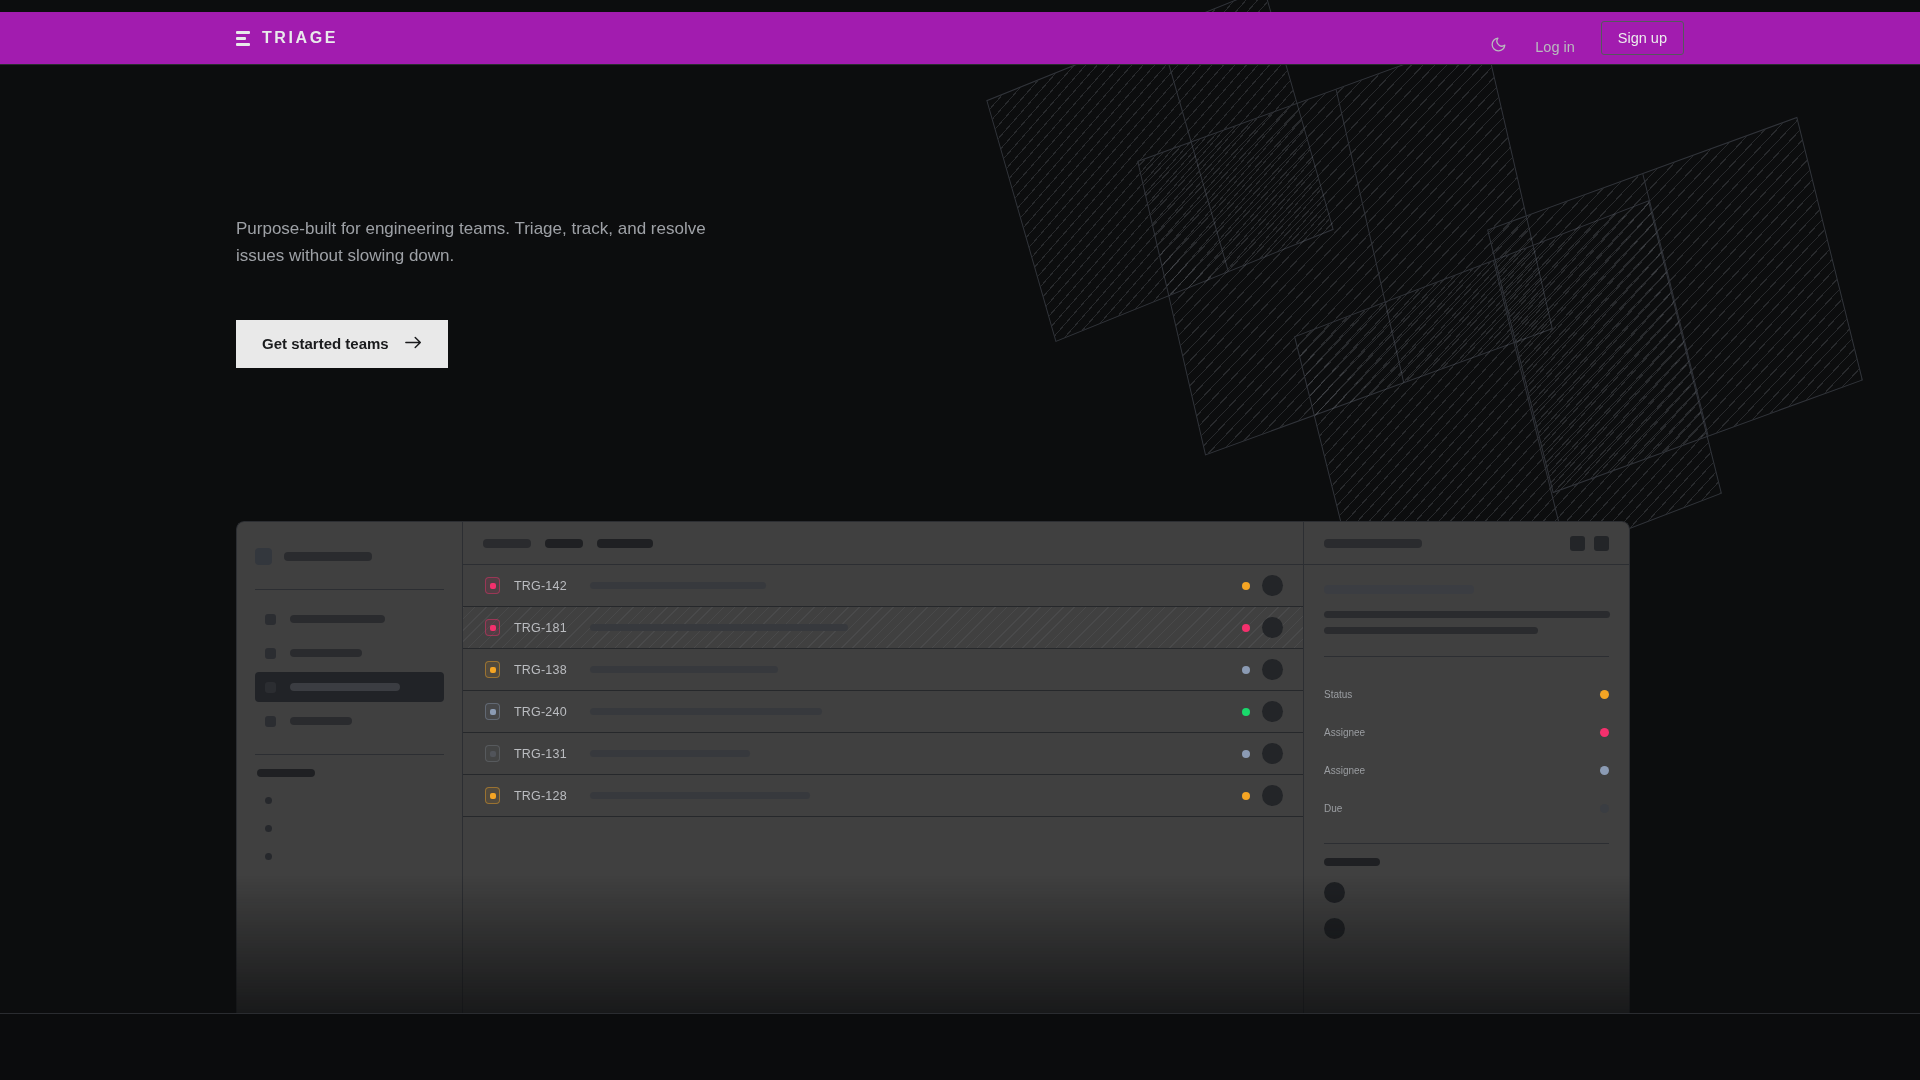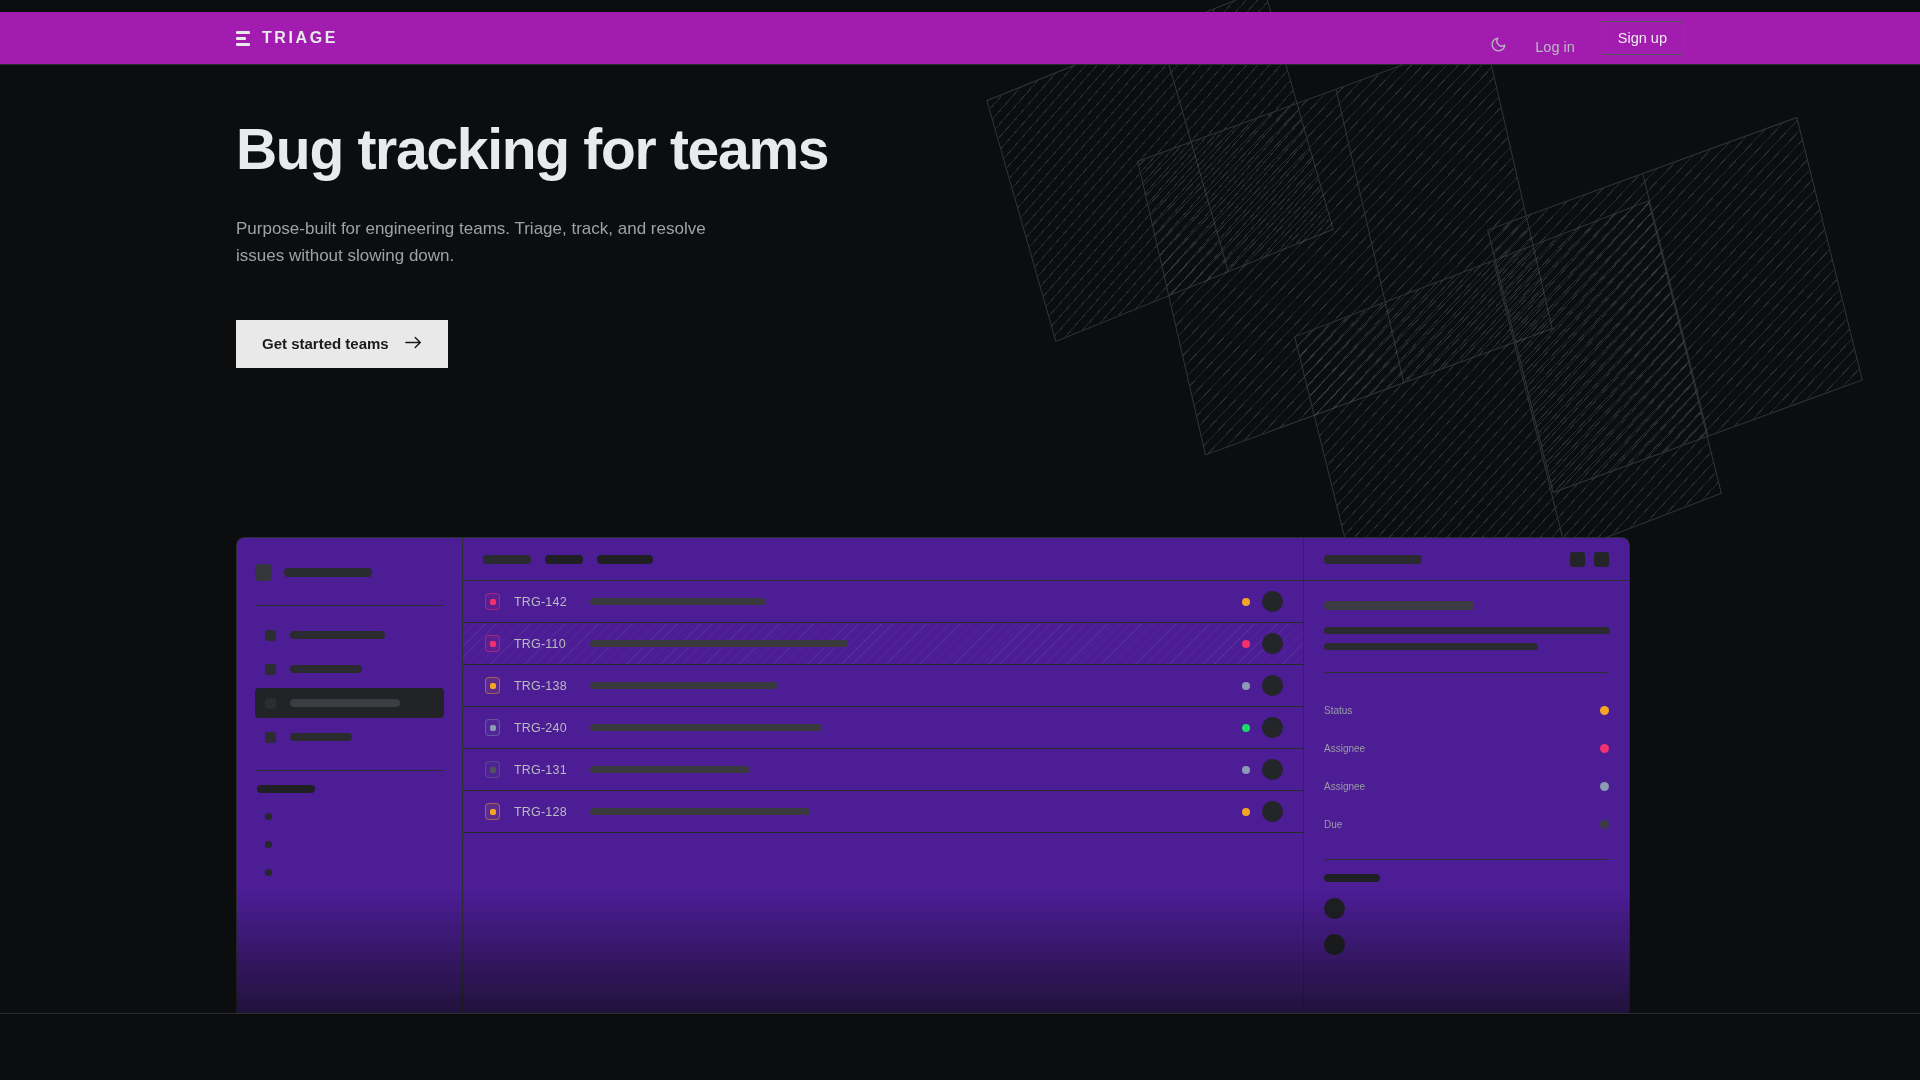--- a/index.html
+++ b/index.html
@@ -72,24 +72,23 @@
     background:#e9e9e9; color:#1a1b1d; border:none; cursor:pointer;
     padding:0 26px; height:48px; font-size:15px; font-weight:700;
     font-family:"Liberation Sans", sans-serif;
   }
 
   
   .mock {
     position:absolute; left:236px; top:521px; width:1394px; height:492px;
     border:1px solid #2c2e32; border-bottom:none;
     border-radius:8px 8px 0 0;
-    background:#4c1d95; display:flex; overflow:hidden;
+    background:#404040; display:flex; overflow:hidden;
     -webkit-mask-image:linear-gradient(to bottom,#000 0,#000 72%,rgba(0,0,0,.25) 100%);
     mask-image:linear-gradient(to bottom,#000 0,#000 72%,rgba(0,0,0,.25) 100%);
-    margin-top:16px;
   }
   .sk { background:#2a2b2e; border-radius:4px; display:block; }
   .sk-dim { background:#1f2023; }
   .sk-bright { background:#3b3d42; }
 
   
   .mk-side { width:226px; border-right:1px solid #2c2e32; padding:19px 18px 0 18px; flex:none; }
   .side-top { display:flex; align-items:center; gap:12px; height:30px; }
   .side-logo { width:17px; height:17px; border-radius:4px; background:#33373d; flex:none; }
   .side-div { height:1px; background:#2c2e32; margin:18px 0 14px; }
@@ -177,21 +176,21 @@
             <path d="M21 12.79A9 9 0 1 1 11.21 3a7 7 0 0 0 9.79 9.79z"></path>
           </svg>
       </span>
       <a class="login-link">Log in</a>
       <button class="signup-btn">Sign up</button>
     </div>
   </div>
 
   <div class="hero">
     <h1>
-      <span>Bug tracking for teams</span><br>
+      <br>
     </h1>
     <p>Purpose-built for engineering teams. Triage, track, and resolve issues without slowing down.</p>
     <button class="cta">
       <span>Get started teams</span>
       <span>
         <svg width="17" height="13" viewBox="0 0 20 14" fill="none" stroke="#1a1b1d" stroke-width="1.7" stroke-linecap="round" stroke-linejoin="round">
             <path d="M1 7h17M12 1l6 6-6 6"></path>
           </svg>
       </span>
     </button>
@@ -250,21 +249,21 @@
         <span class="row-right">
           <span class="status-dot" style="background:#f5a524"></span>
           <span class="avatar-c"></span>
         </span>
       </div>
 
       <div class="row selected">
         <span class="badge" style="border:1px solid rgba(244,48,109,.45);background:rgba(244,48,109,.10)">
             <i style="background:#f4306d"></i>
           </span>
-        <span class="row-id">TRG-110</span>
+        <span class="row-id">TRG-181</span>
         <span class="row-title" style="width:258px"></span>
         <span class="row-right">
           <span class="status-dot" style="background:#f4306d"></span>
           <span class="avatar-c"></span>
         </span>
       </div>
 
       <div class="row">
         <span class="badge" style="border:1px solid rgba(245,165,36,.45);background:rgba(245,165,36,.10)">
             <i style="background:#f5a524"></i>

